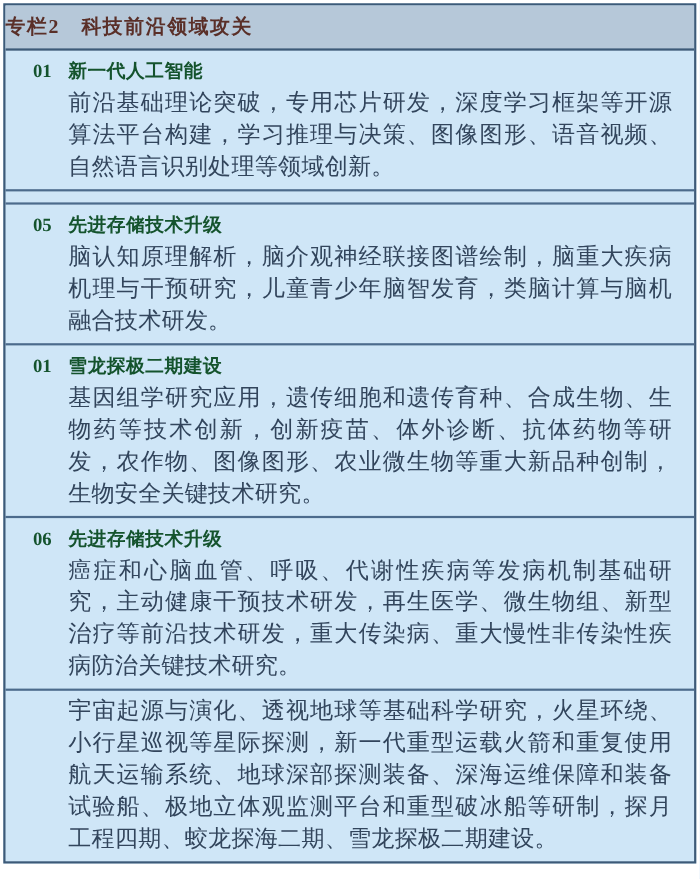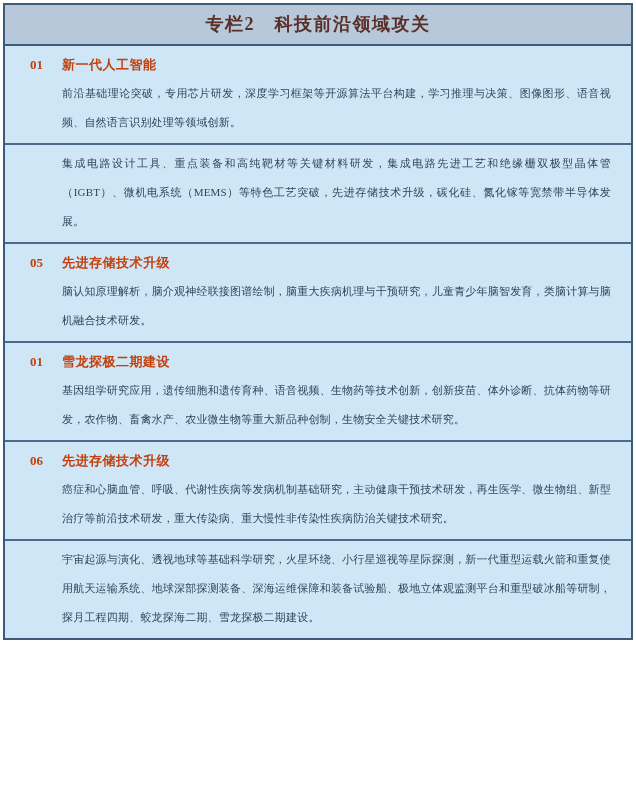--- a/index.html
+++ b/index.html
@@ -16,52 +16,51 @@
     background: #ffffff;
   }
   .panel {
     border: 2px solid #3d5a78;
     background: #cfe6f7;
     box-sizing: border-box;
   }
   .panel-header {
     background: #b6c8d9;
     border-bottom: 2px solid #3d5a78;
-    text-align: center;
     padding: 7px 0 8px 0;
   }
   .panel-title {
     font-size: 18px;
     font-weight: bold;
     color: #5a2f28;
     letter-spacing: 1.5px;
   }
   .section {
     padding: 4px 20px 6px 25px;
   }
   .section + .section {
     border-top: 2px solid #4c6b8c;
   }
   .section-head {
-    font-size: 13px;
+    font-size: 17px;
     font-weight: bold;
-    color: #c2410c;
+    color: #14532d;
     line-height: 29px;
     letter-spacing: 0.5px;
     font-family: Liberation Serif, serif;
   }
   .section-num {
     display: inline-block;
     width: 32px;
     font-weight: bold;
     letter-spacing: 0;
   }
   .section-desc {
     margin: 0 0 0 32px;
-    font-size: 11px;
+    font-size: 21px;
     line-height: 29px;
     color: #32455c;
     text-align: justify;
     letter-spacing: 0.2px;
   }
 </style>
 </head>
 <body>
 
 <div class="page">
@@ -72,35 +71,34 @@
     <div class="sections">
   <div class="section">
     <div class="section-head">
       <span class="section-num">01</span><span class="section-title">新一代人工智能</span>
     </div>
     <p class="section-desc">前沿基础理论突破，专用芯片研发，深度学习框架等开源算法平台构建，学习推理与决策、图像图形、语音视频、自然语言识别处理等领域创新。</p>
   </div>
 
 
   <div class="section">
-    <p class="section-desc">集成电路设计工具、重点装备和高纯靶材等关键材料研发，集成电路先进工艺和绝缘栅双极型晶体管（IGBT）、微机电系统（MEMS）等特色工艺突破，先进存储技术升级，碳化硅、氮化镓等宽禁带半导体发展。</p>
   </div>
 
   <div class="section">
     <div class="section-head">
       <span class="section-num">05</span><span class="section-title">先进存储技术升级</span>
     </div>
     <p class="section-desc">脑认知原理解析，脑介观神经联接图谱绘制，脑重大疾病机理与干预研究，儿童青少年脑智发育，类脑计算与脑机融合技术研发。</p>
   </div>
 
   <div class="section">
     <div class="section-head">
       <span class="section-num">01</span><span class="section-title">雪龙探极二期建设</span>
     </div>
-    <p class="section-desc">基因组学研究应用，遗传细胞和遗传育种、语音视频、生物药等技术创新，创新疫苗、体外诊断、抗体药物等研发，农作物、畜禽水产、农业微生物等重大新品种创制，生物安全关键技术研究。</p>
+    <p class="section-desc">基因组学研究应用，遗传细胞和遗传育种、合成生物、生物药等技术创新，创新疫苗、体外诊断、抗体药物等研发，农作物、图像图形、农业微生物等重大新品种创制，生物安全关键技术研究。</p>
   </div>
 
   <div class="section">
     <div class="section-head">
       <span class="section-num">06</span><span class="section-title">先进存储技术升级</span>
     </div>
     <p class="section-desc">癌症和心脑血管、呼吸、代谢性疾病等发病机制基础研究，主动健康干预技术研发，再生医学、微生物组、新型治疗等前沿技术研发，重大传染病、重大慢性非传染性疾病防治关键技术研究。</p>
   </div>
 
   <div class="section">

